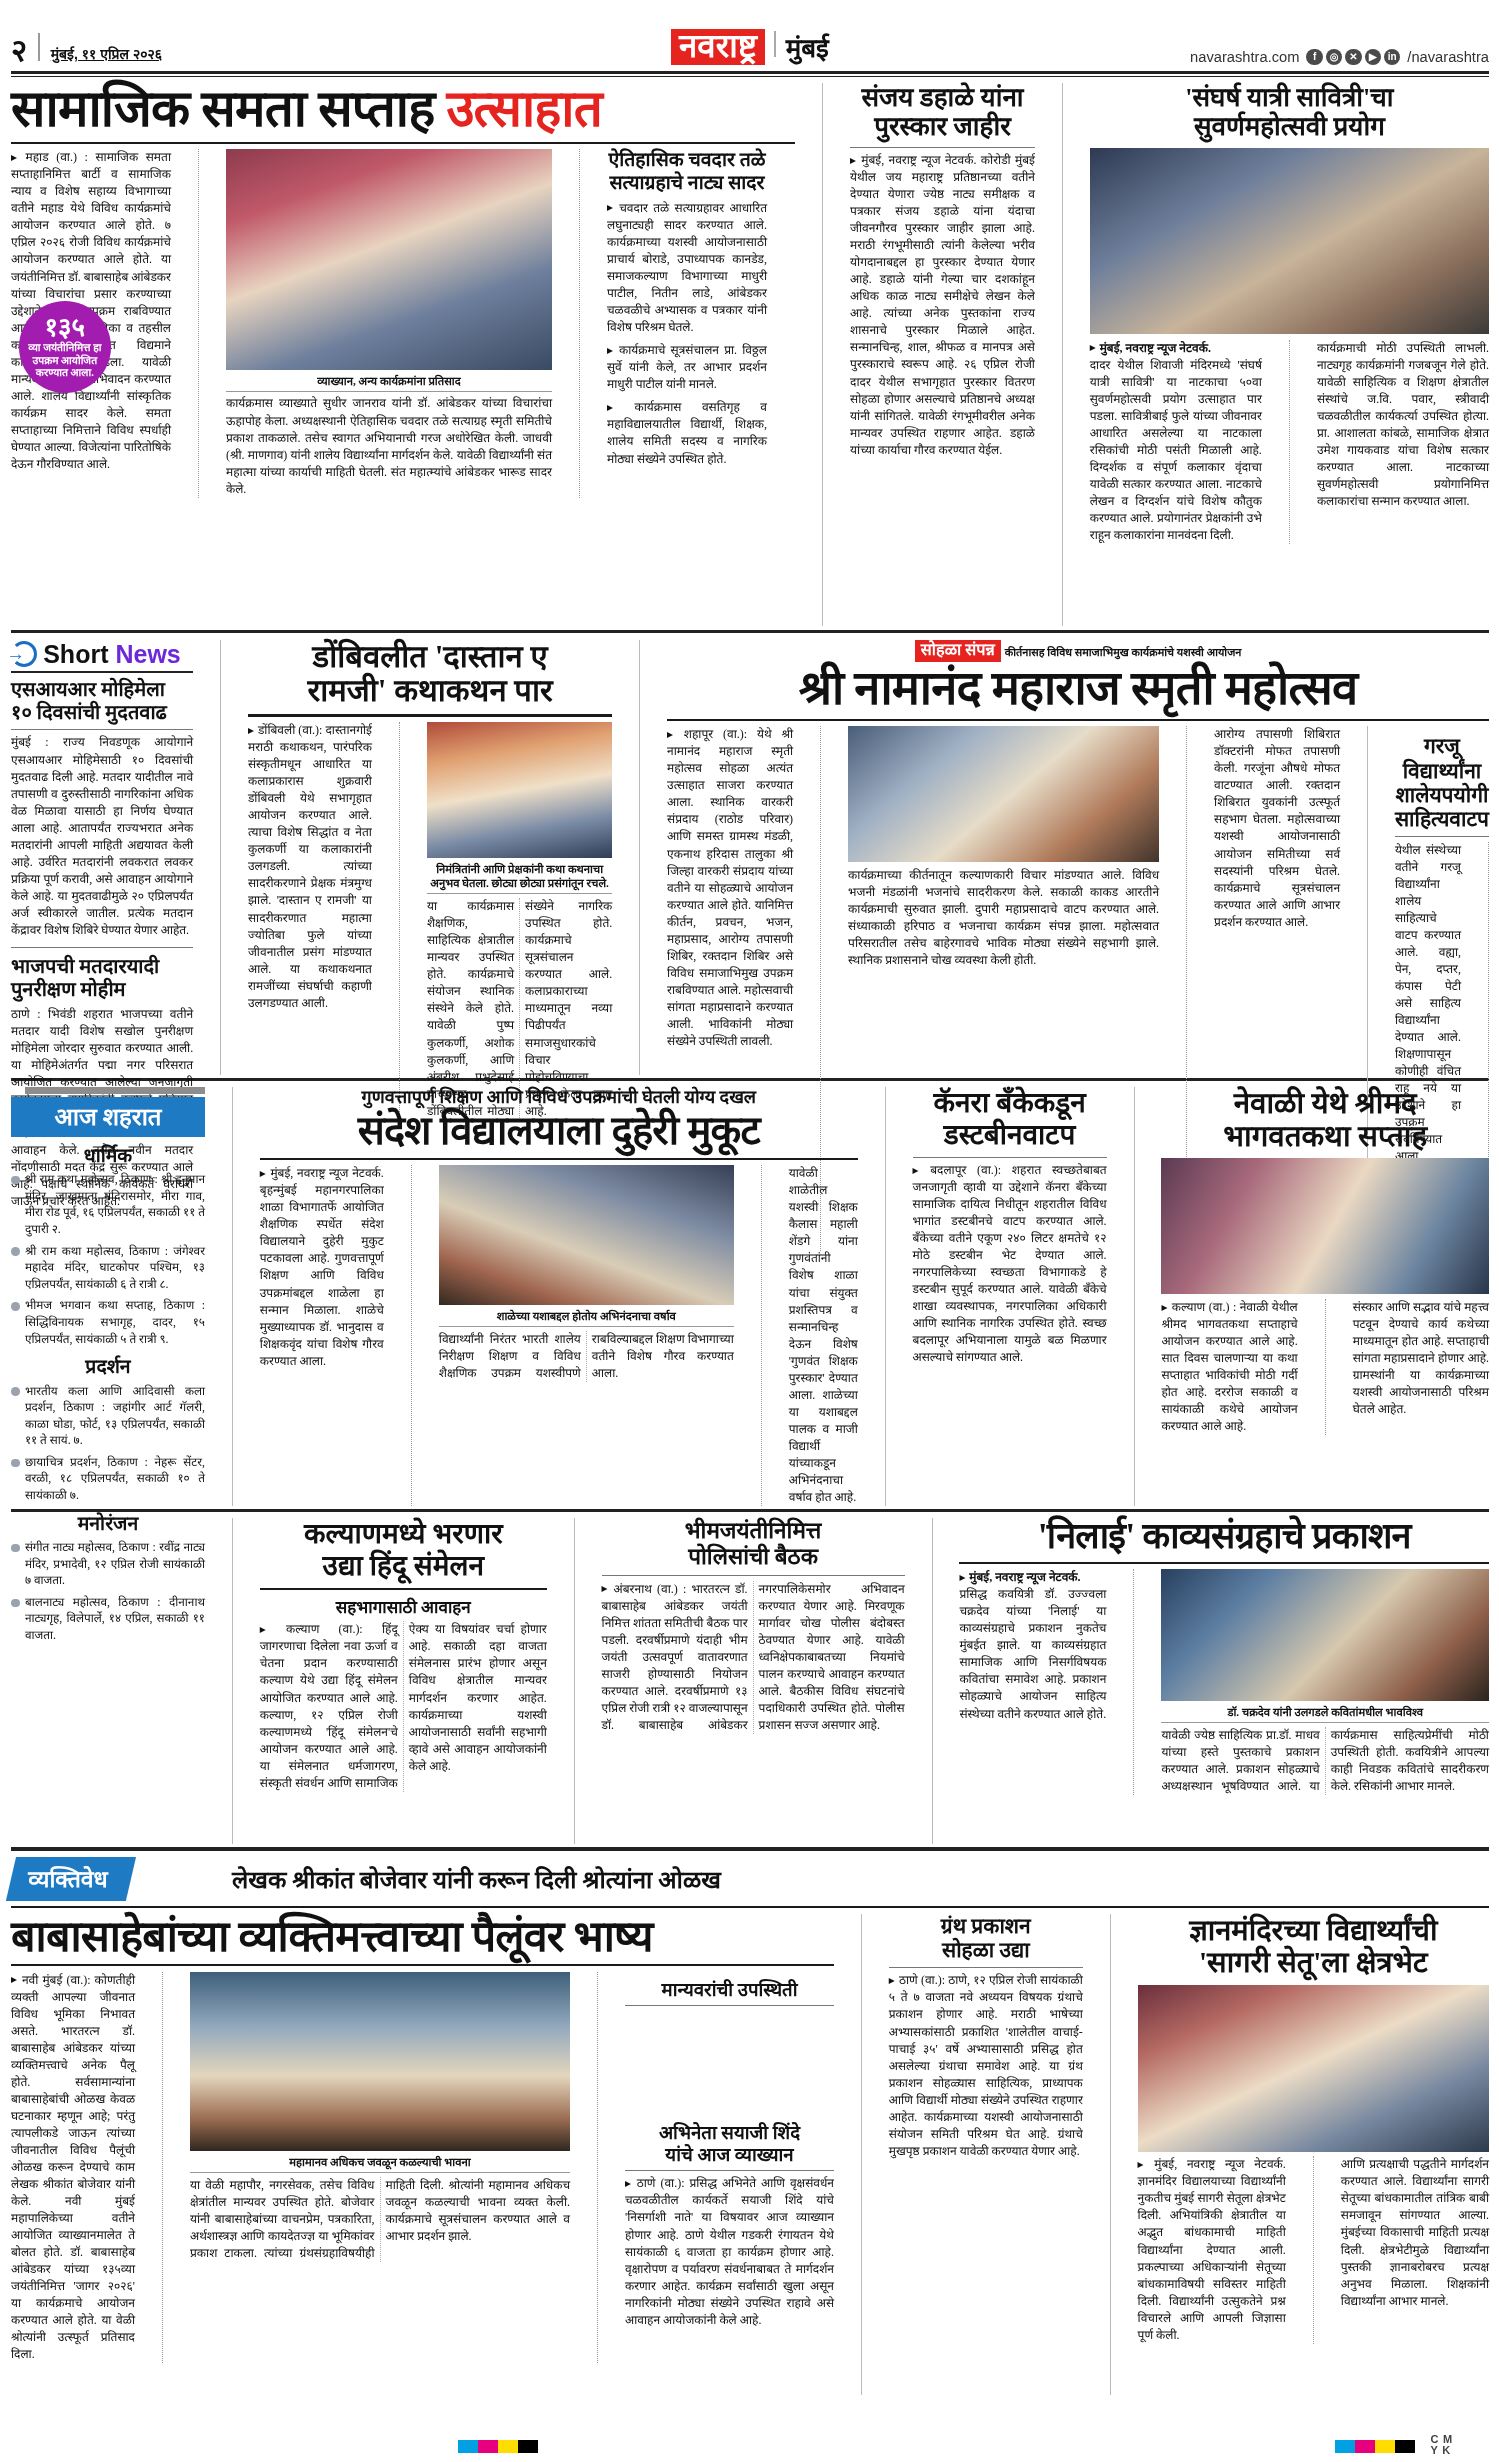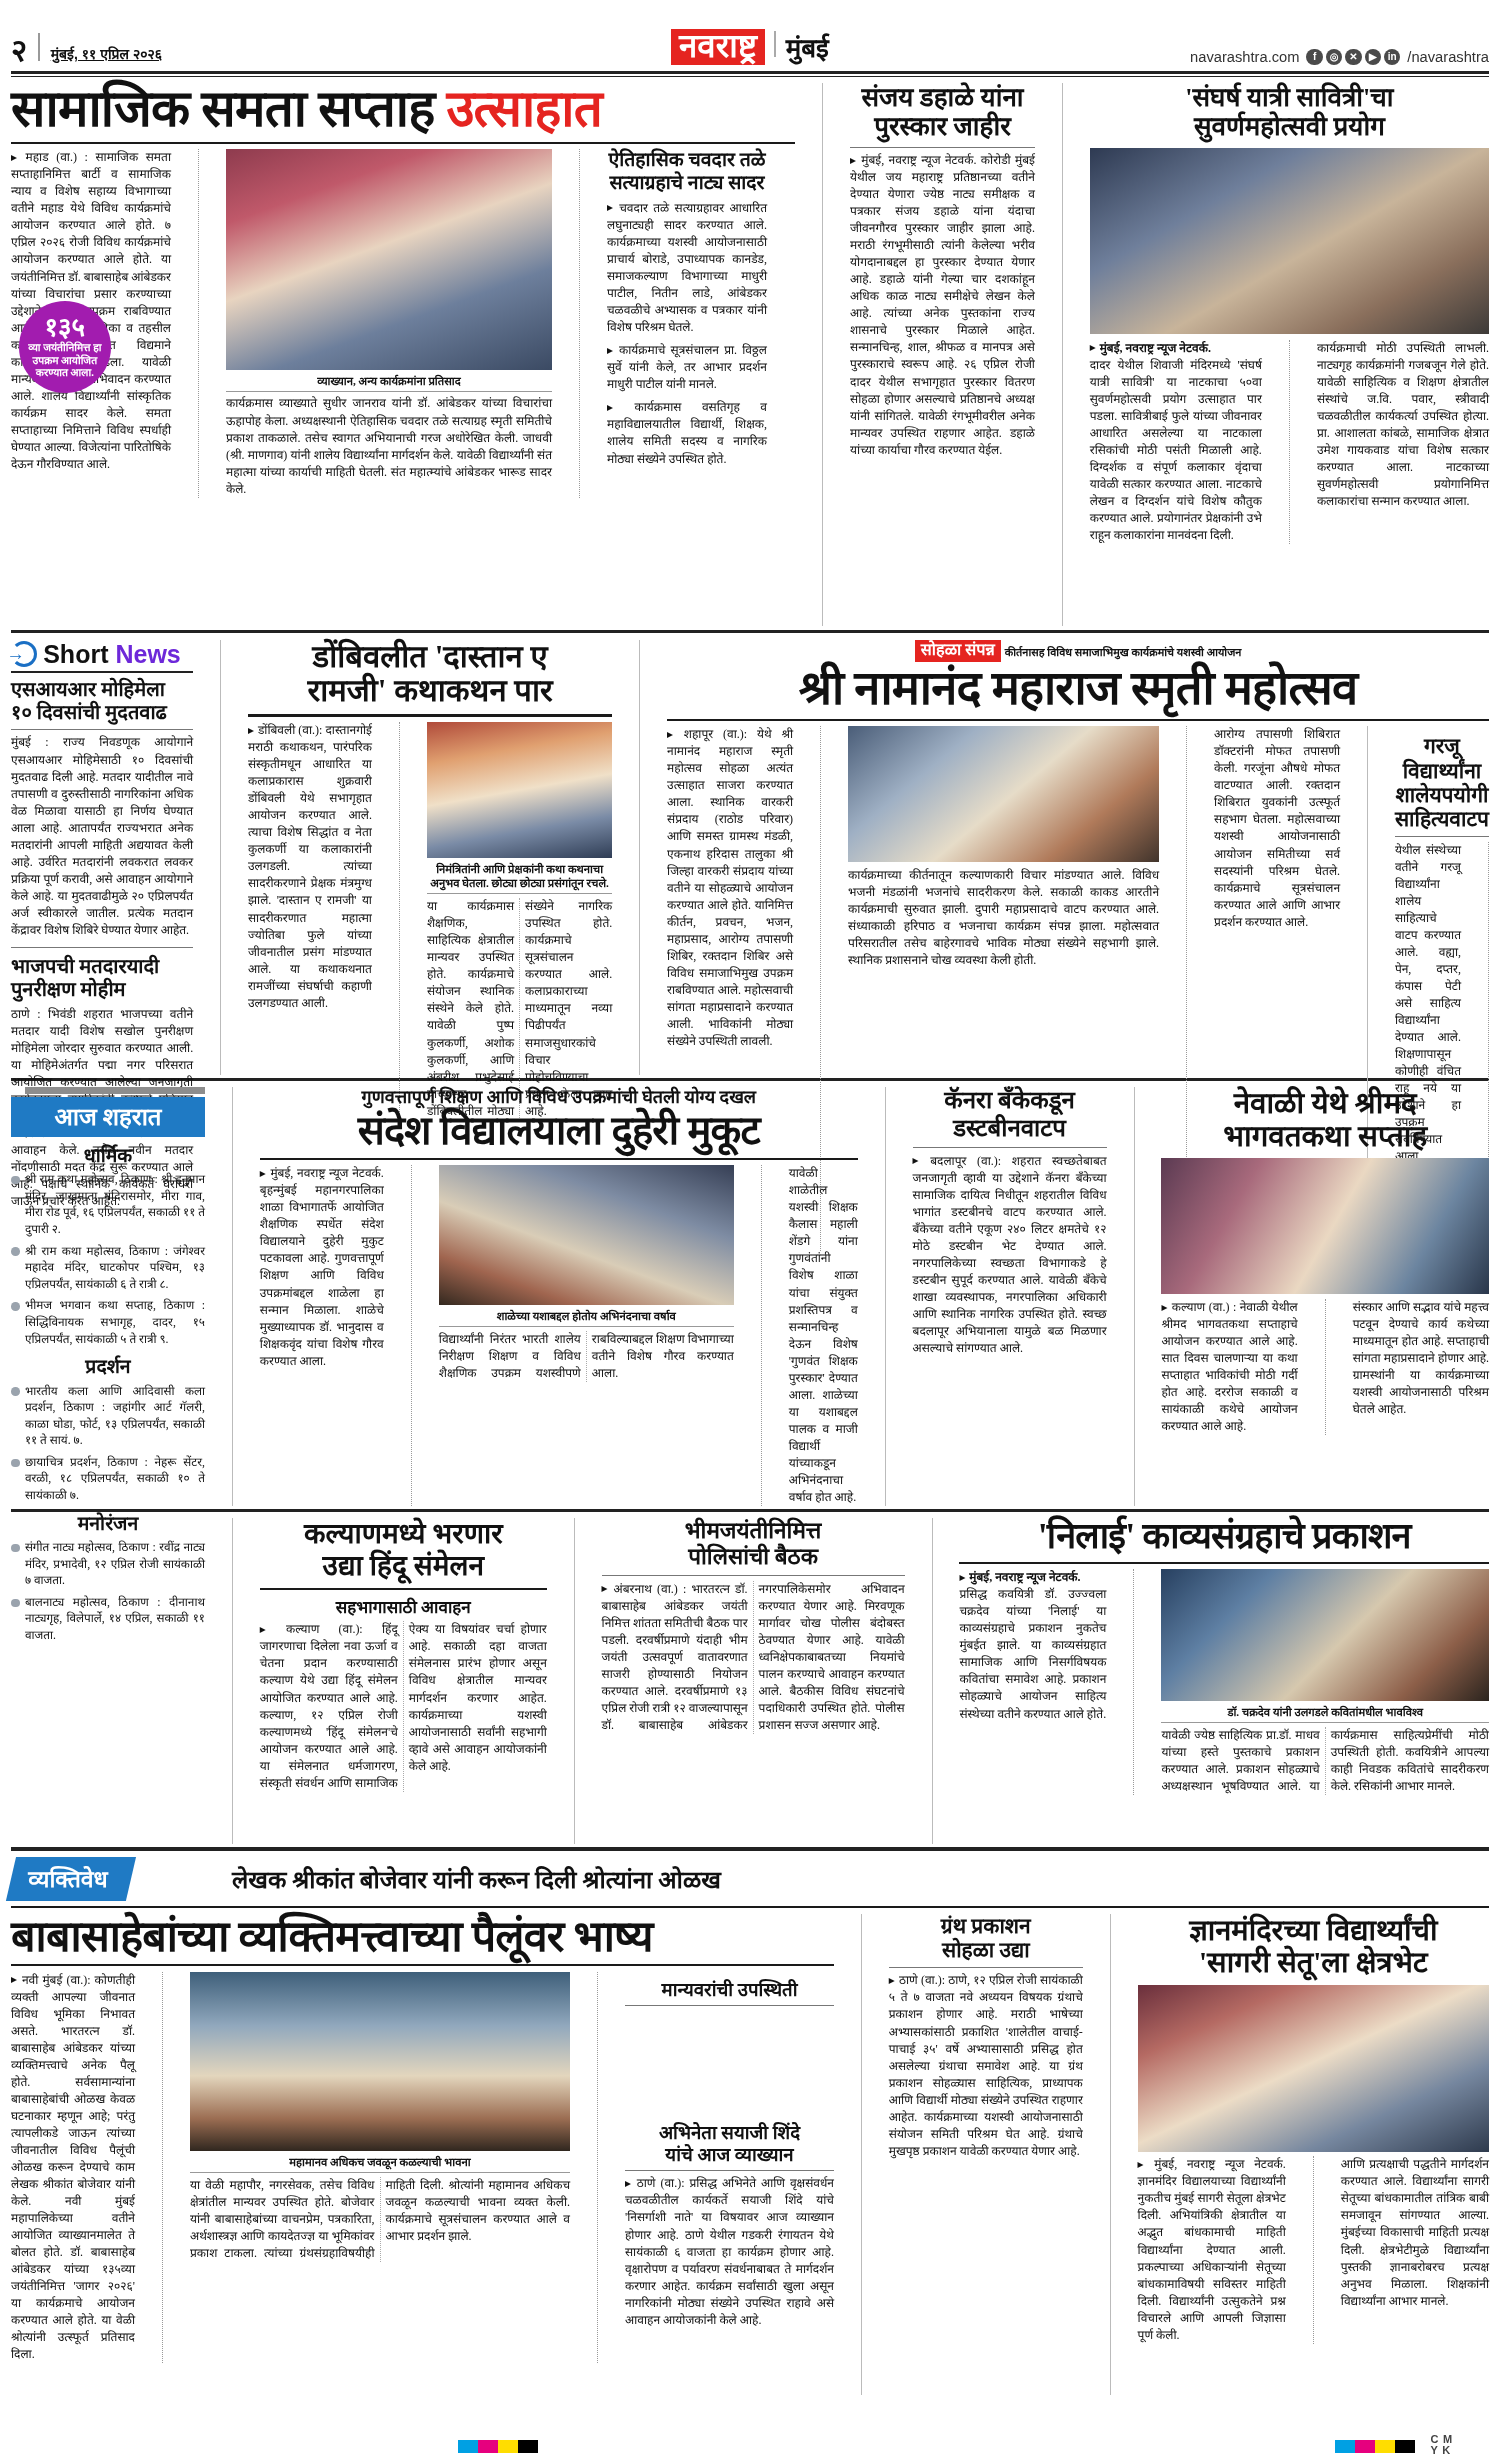--- a/index.html
+++ b/index.html
@@ -336,21 +336,21 @@
         <div class="vdot"></div>
         <div style="flex:1;">
           <div class="body">यावेळी शाळेतील यशस्वी शिक्षक कैलास महाली शेंडगे यांना गुणवंतांनी विशेष शाळा यांचा संयुक्त प्रशस्तिपत्र व सन्मानचिन्ह देऊन विशेष 'गुणवंत शिक्षक पुरस्कार' देण्यात आला. शाळेच्या या यशाबद्दल पालक व माजी विद्यार्थी यांच्याकडून अभिनंदनाचा वर्षाव होत आहे.</div>
         </div>
       </div>
     </div>
 
     <div class="vline"></div>
 
     <div style="width:194px;">
-      <h3 class="sm" style="white-space:pre-line; font-size:24px;">कॅनरा बँकेकडून
+      <h3 class="sm" style="white-space:pre-line; font-size:28px;">कॅनरा बँकेकडून
 डस्टबीनवाटप</h3>
       <div class="hthin"></div>
       <div class="body bullet-arrow">बदलापूर (वा.): शहरात स्वच्छतेबाबत जनजागृती व्हावी या उद्देशाने कॅनरा बँकेच्या सामाजिक दायित्व निधीतून शहरातील विविध भागांत डस्टबीनचे वाटप करण्यात आले. बँकेच्या वतीने एकूण २४० लिटर क्षमतेचे १२ मोठे डस्टबीन भेट देण्यात आले. नगरपालिकेच्या स्वच्छता विभागाकडे हे डस्टबीन सुपूर्द करण्यात आले. यावेळी बँकेचे शाखा व्यवस्थापक, नगरपालिका अधिकारी आणि स्थानिक नागरिक उपस्थित होते. स्वच्छ बदलापूर अभियानाला यामुळे बळ मिळणार असल्याचे सांगण्यात आले.</div>
     </div>
 
     <div class="vline"></div>
 
     <div style="flex:1;">
       <h2 class="big" style="white-space:pre-line; font-size:29.5px;">नेवाळी येथे श्रीमद
 भागवतकथा सप्ताह</h2>

